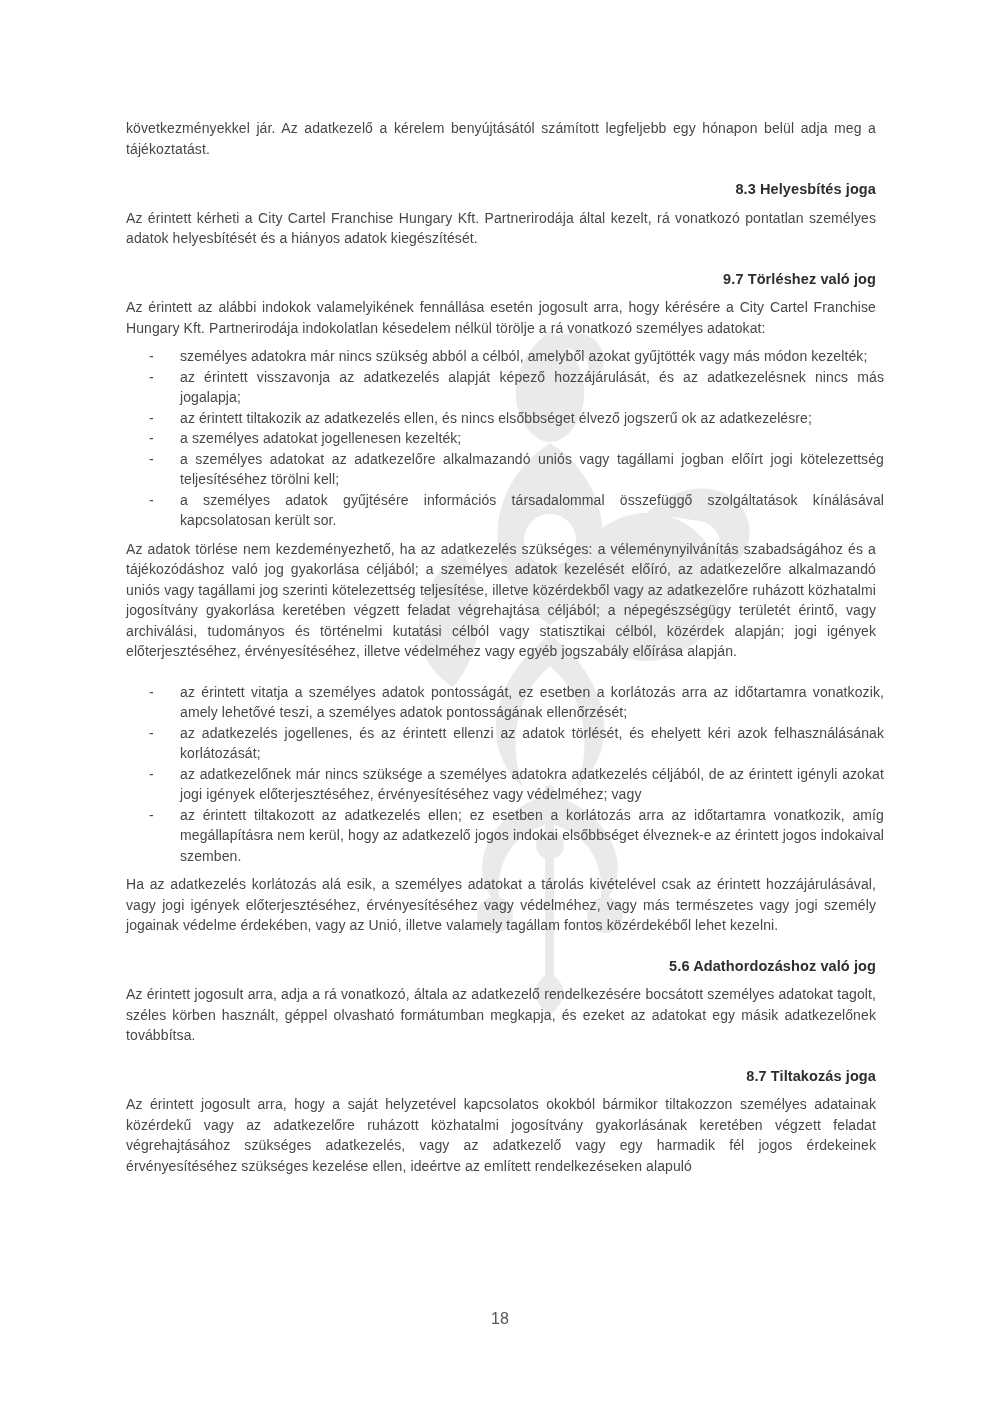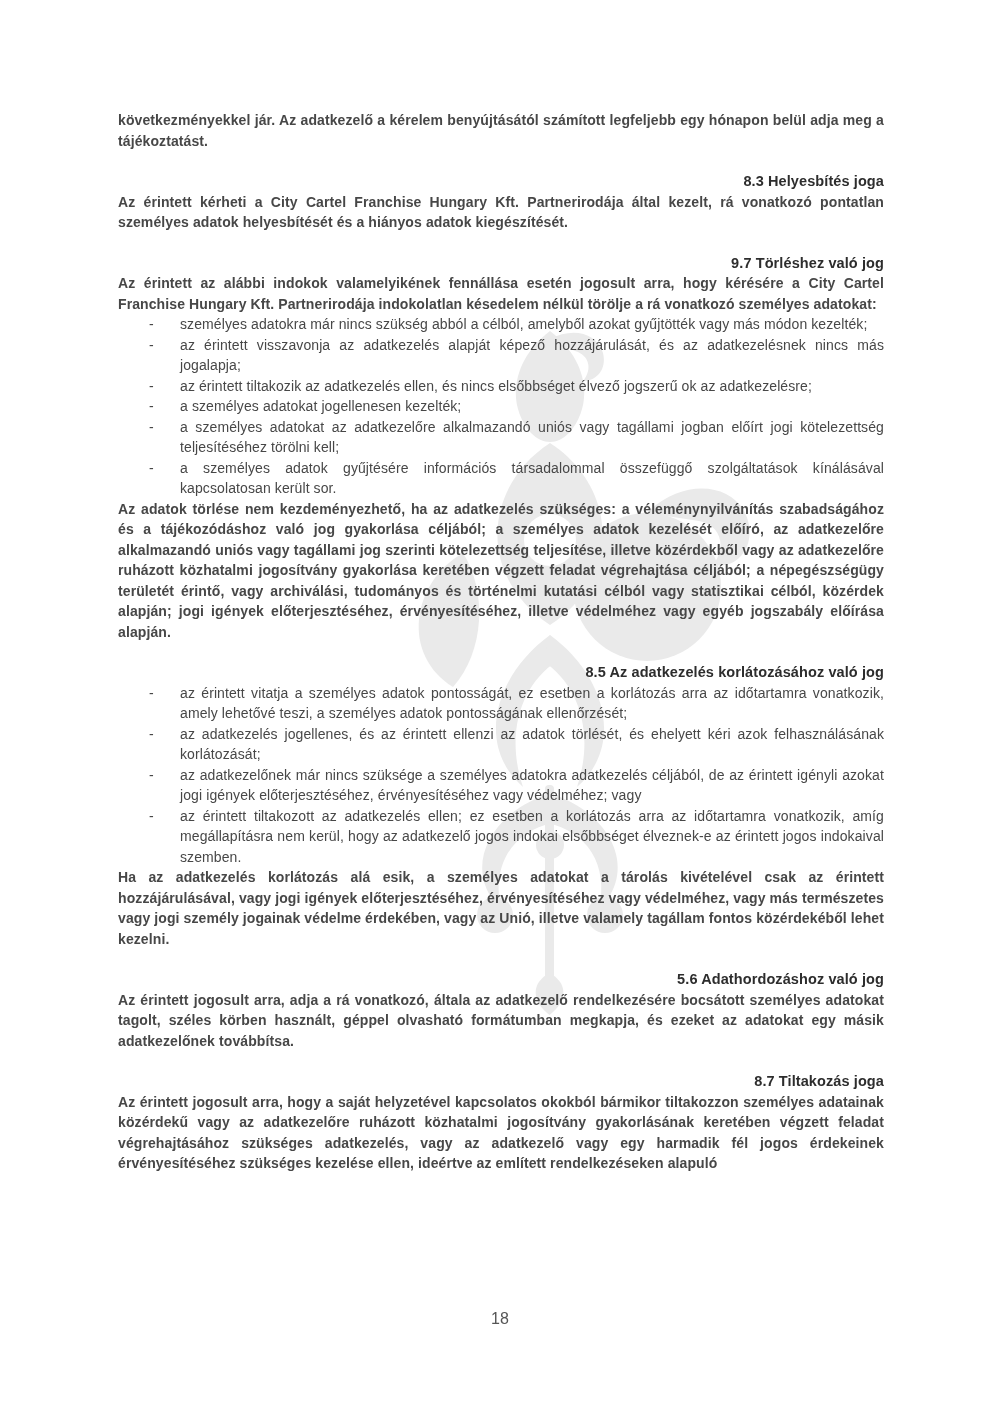--- a/index.html
+++ b/index.html
@@ -26,21 +26,21 @@
     position: absolute;
     left: 118px;
     top: 110px;
     width: 766px;
     z-index: 1;
     font-size: 14px;
     line-height: 20.5px;
     text-align: justify;
     letter-spacing: 0.1px;
   }
-  .content p { margin: 0; font-weight: bold; }
+  .content p { margin: 8px; }
   .section { margin-top: 20px; }
   .section-heading {
     font-size: 14.5px;
     font-weight: bold;
     color: #2d2d2d;
     margin: 0 0 2px 0;
     text-align: right;
   }
   ul.bullets { list-style: none; margin: 0; padding: 0; }
   ul.bullets li {
@@ -116,21 +116,20 @@
         <li><span class="dash">-</span><span>az érintett visszavonja az adatkezelés alapját képező hozzájárulását, és az adatkezelésnek nincs más jogalapja;</span></li>
         <li><span class="dash">-</span><span>az érintett tiltakozik az adatkezelés ellen, és nincs elsőbbséget élvező jogszerű ok az adatkezelésre;</span></li>
         <li><span class="dash">-</span><span>a személyes adatokat jogellenesen kezelték;</span></li>
         <li><span class="dash">-</span><span>a személyes adatokat az adatkezelőre alkalmazandó uniós vagy tagállami jogban előírt jogi kötelezettség teljesítéséhez törölni kell;</span></li>
         <li><span class="dash">-</span><span>a személyes adatok gyűjtésére információs társadalommal összefüggő szolgáltatások kínálásával kapcsolatosan került sor.</span></li>
       </ul>
       <p class="after-para">Az adatok törlése nem kezdeményezhető, ha az adatkezelés szükséges: a véleménynyilvánítás szabadságához és a tájékozódáshoz való jog gyakorlása céljából; a személyes adatok kezelését előíró, az adatkezelőre alkalmazandó uniós vagy tagállami jog szerinti kötelezettség teljesítése, illetve közérdekből vagy az adatkezelőre ruházott közhatalmi jogosítvány gyakorlása keretében végzett feladat végrehajtása céljából; a népegészségügy területét érintő, vagy archiválási, tudományos és történelmi kutatási célból vagy statisztikai célból, közérdek alapján;  jogi igények előterjesztéséhez, érvényesítéséhez, illetve védelméhez vagy egyéb jogszabály előírása alapján.</p>
     </div>
 
     <div class="section">
-      <p class="section-heading">8.5  Az adatkezelés korlátozásához való jog</p>
       <ul class="bullets">
         <li><span class="dash">-</span><span>az érintett vitatja a személyes adatok pontosságát, ez esetben a korlátozás arra az időtartamra vonatkozik, amely lehetővé teszi, a személyes adatok pontosságának ellenőrzését;</span></li>
         <li><span class="dash">-</span><span>az adatkezelés jogellenes, és az érintett ellenzi az adatok törlését, és ehelyett kéri azok felhasználásának korlátozását;</span></li>
         <li><span class="dash">-</span><span>az adatkezelőnek már nincs szüksége a személyes adatokra adatkezelés céljából, de az érintett igényli azokat jogi igények előterjesztéséhez, érvényesítéséhez vagy védelméhez; vagy</span></li>
         <li><span class="dash">-</span><span>az érintett tiltakozott az adatkezelés ellen; ez esetben a korlátozás arra az időtartamra vonatkozik, amíg megállapításra nem kerül, hogy az adatkezelő jogos indokai elsőbbséget élveznek-e az érintett jogos indokaival szemben.</span></li>
       </ul>
       <p class="after-para">Ha az adatkezelés korlátozás alá esik, a személyes adatokat a tárolás kivételével csak az érintett hozzájárulásával, vagy jogi igények előterjesztéséhez, érvényesítéséhez vagy védelméhez, vagy más természetes vagy jogi személy jogainak védelme érdekében, vagy az Unió, illetve valamely tagállam fontos közérdekéből lehet kezelni.</p>
     </div>
 
     <div class="section">

